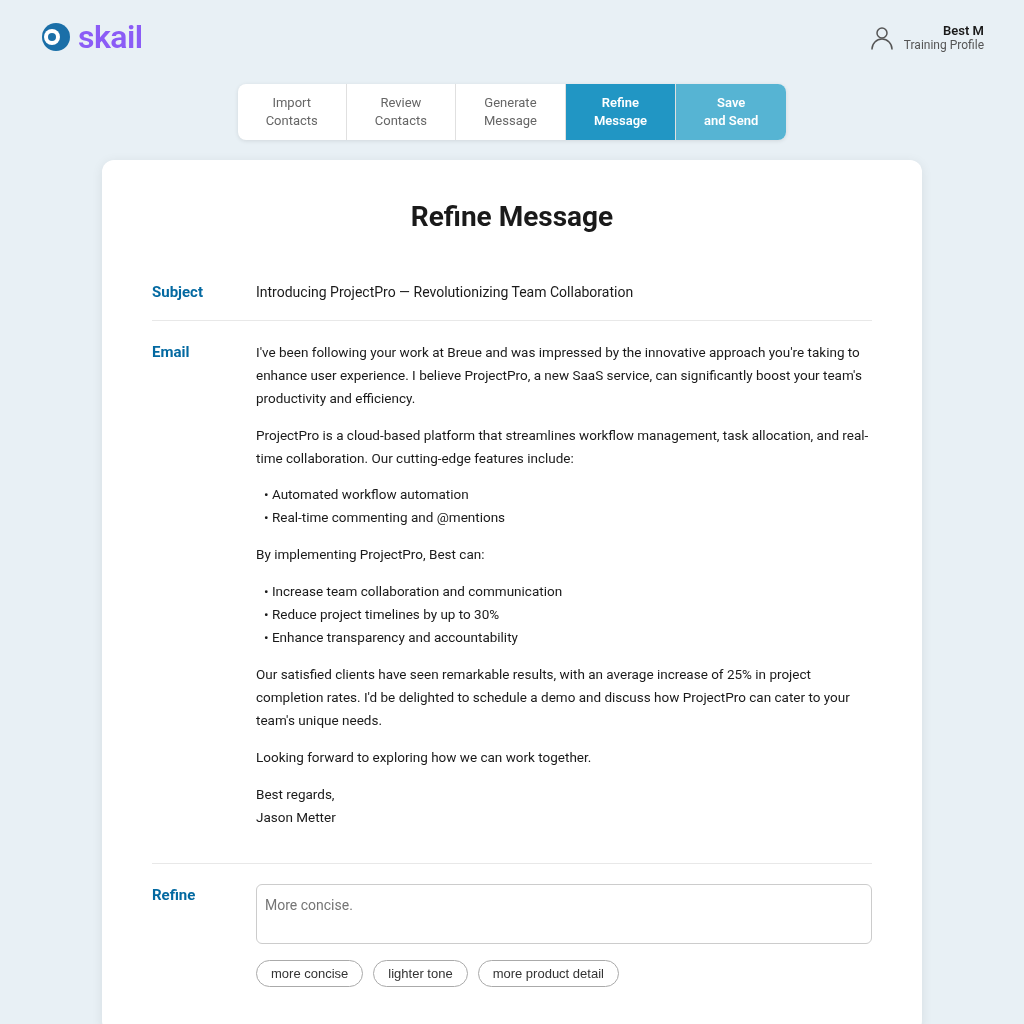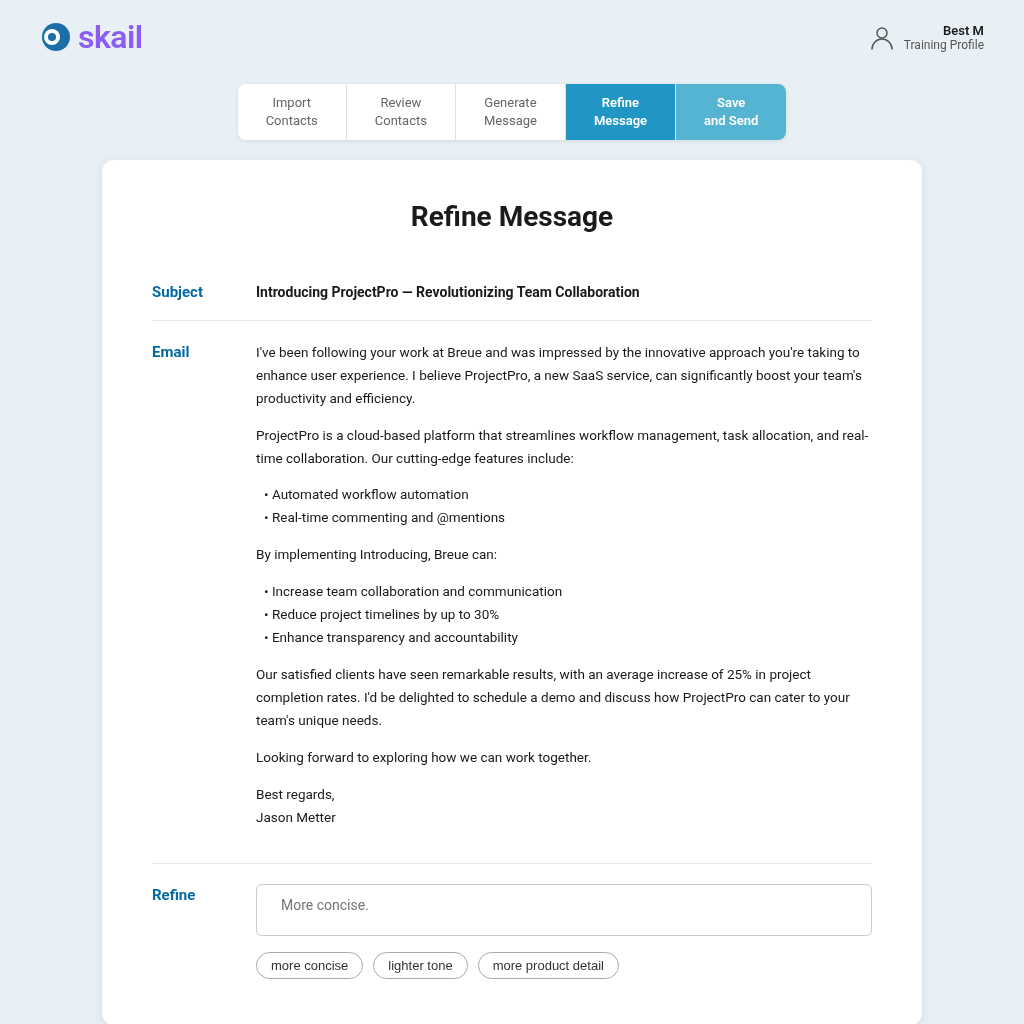--- a/index.html
+++ b/index.html
@@ -122,21 +122,20 @@
       font-weight: 700;
       color: #0369a1;
       min-width: 80px;
       padding-top: 2px;
     }
     .section-content {
       flex: 1;
       font-size: 14px;
       color: #1a1a1a;
       line-height: 1.6;
-      font-weight: bold;
     }
     .subject-text {
       font-size: 14px;
       color: #1a1a1a;
     }
 
     
     .email-row {
       display: flex;
       gap: 24px;
@@ -164,25 +163,25 @@
       gap: 24px;
       padding: 20px 0 10px;
     }
     .refine-input-area {
       flex: 1;
     }
     .refine-textarea {
       width: 100%;
       border: 1px solid #ccc;
       border-radius: 6px;
-      padding: 12px 24px;
+      padding: 12px 8px;
       font-size: 14px;
       color: #1a1a1a;
       resize: none;
-      height: 52px;
+      height: 60px;
       font-family: inherit;
       outline: none;
     }
     .refine-chips {
       display: flex;
       gap: 10px;
       margin-top: 12px;
       flex-wrap: wrap;
     }
     .chip {
@@ -239,21 +238,21 @@
 
   <div class="email-row">
     <div class="section-label">Email</div>
     <div class="email-body">
       <p>I've been following your work at Breue and was impressed by the innovative approach you're taking to enhance user experience. I believe ProjectPro, a new SaaS service, can significantly boost your team's productivity and efficiency.</p>
       <p>ProjectPro is a cloud-based platform that streamlines workflow management, task allocation, and real-time collaboration. Our cutting-edge features include:</p>
       <ul>
         <li>Automated workflow automation</li>
         <li>Real-time commenting and @mentions</li>
       </ul>
-      <p>By implementing Introducing, Breue can:</p>
+      <p>By implementing ProjectPro, Best can:</p>
       <ul>
         <li>Increase team collaboration and communication</li>
         <li>Reduce project timelines by up to 30%</li>
         <li>Enhance transparency and accountability</li>
       </ul>
       <p>Our satisfied clients have seen remarkable results, with an average increase of 25% in project completion rates. I'd be delighted to schedule a demo and discuss how ProjectPro can cater to your team's unique needs.</p>
       <p>Looking forward to exploring how we can work together.</p>
       <p>
         <span>Best regards,</span><br>
         <span>Jason Metter</span>

